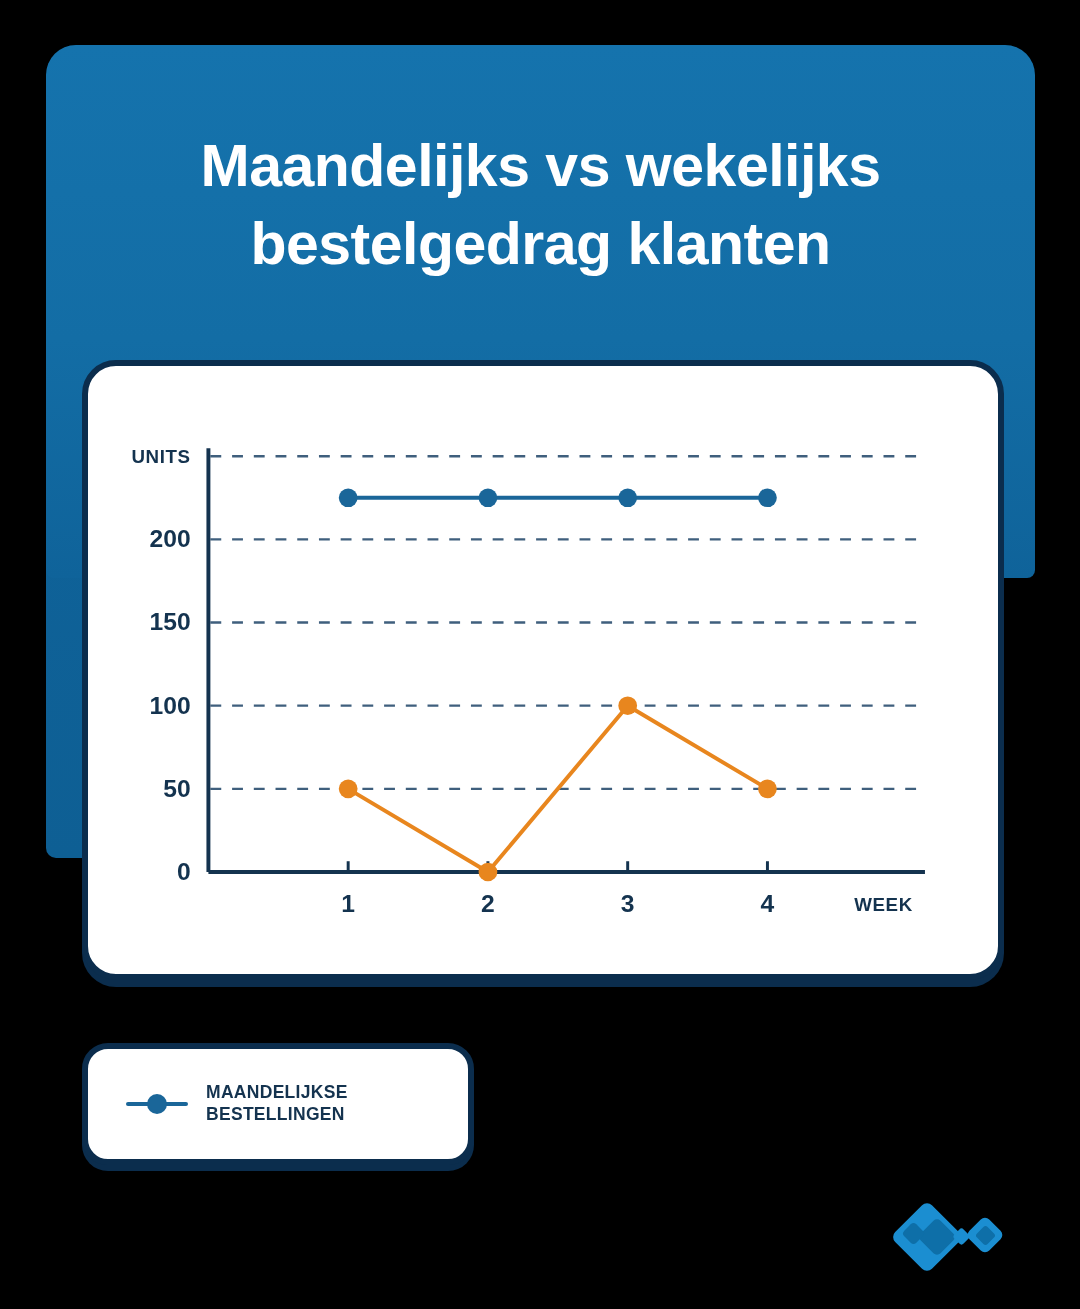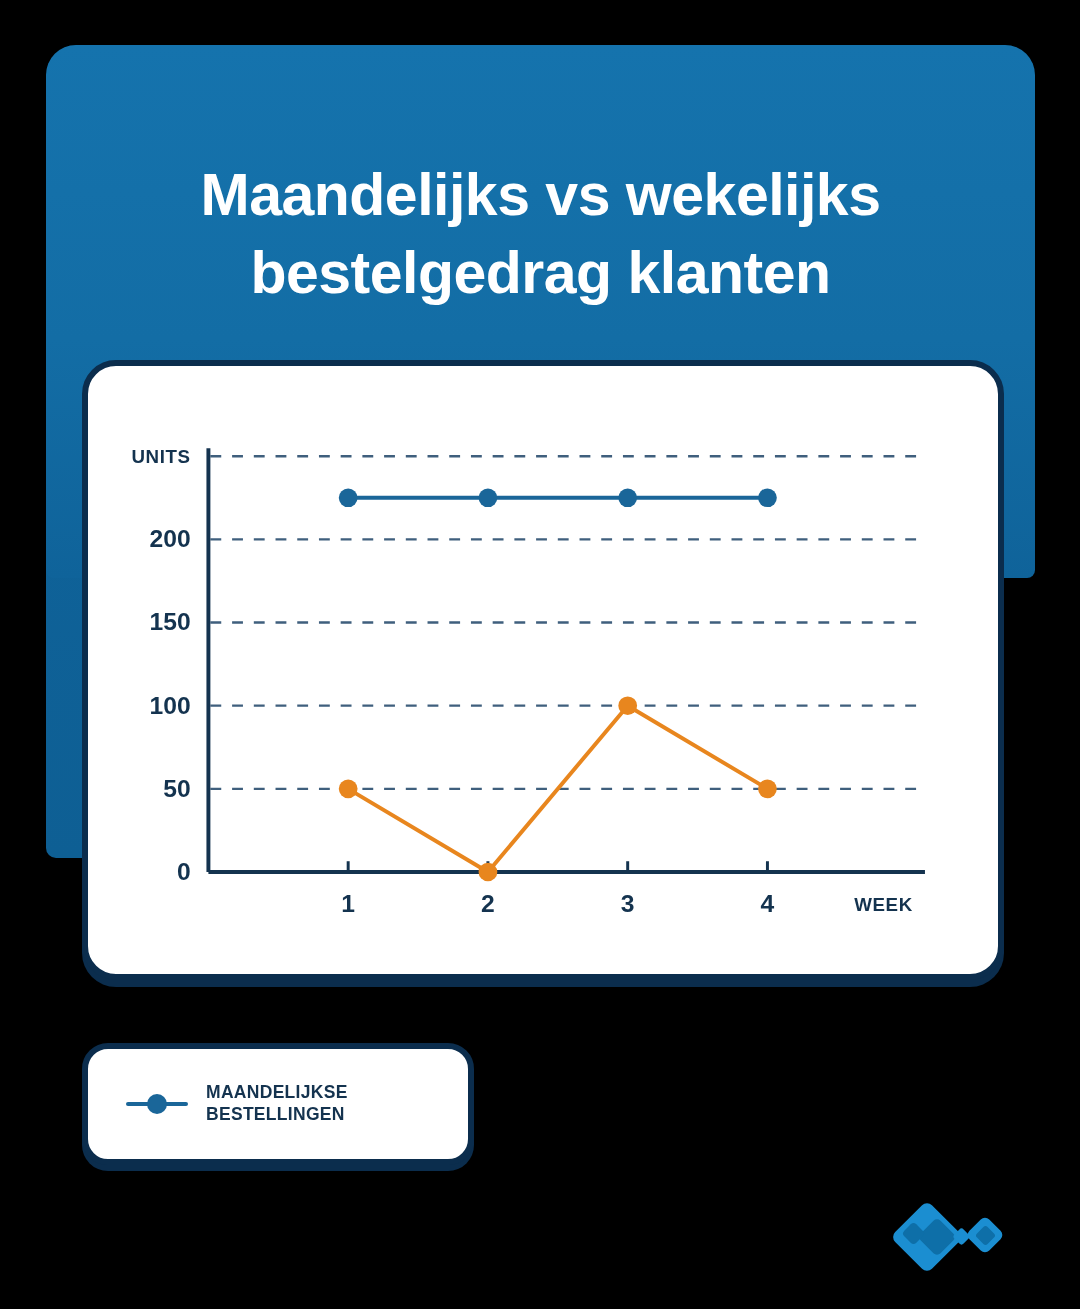--- a/index.html
+++ b/index.html
@@ -44,21 +44,20 @@
     left: 46px;
     top: 128px;
     width: 989px;
     text-align: center;
     color: #ffffff;
     font-size: 59px;
     line-height: 1.32;
     font-weight: 700;
     letter-spacing: -0.5px;
     padding: 0 34px;
-    margin-top: 29px;
   }
 
   
   .chart-card {
     position: absolute;
     left: 82px;
     top: 360px;
     width: 922px;
     height: 620px;
     background: #ffffff;

